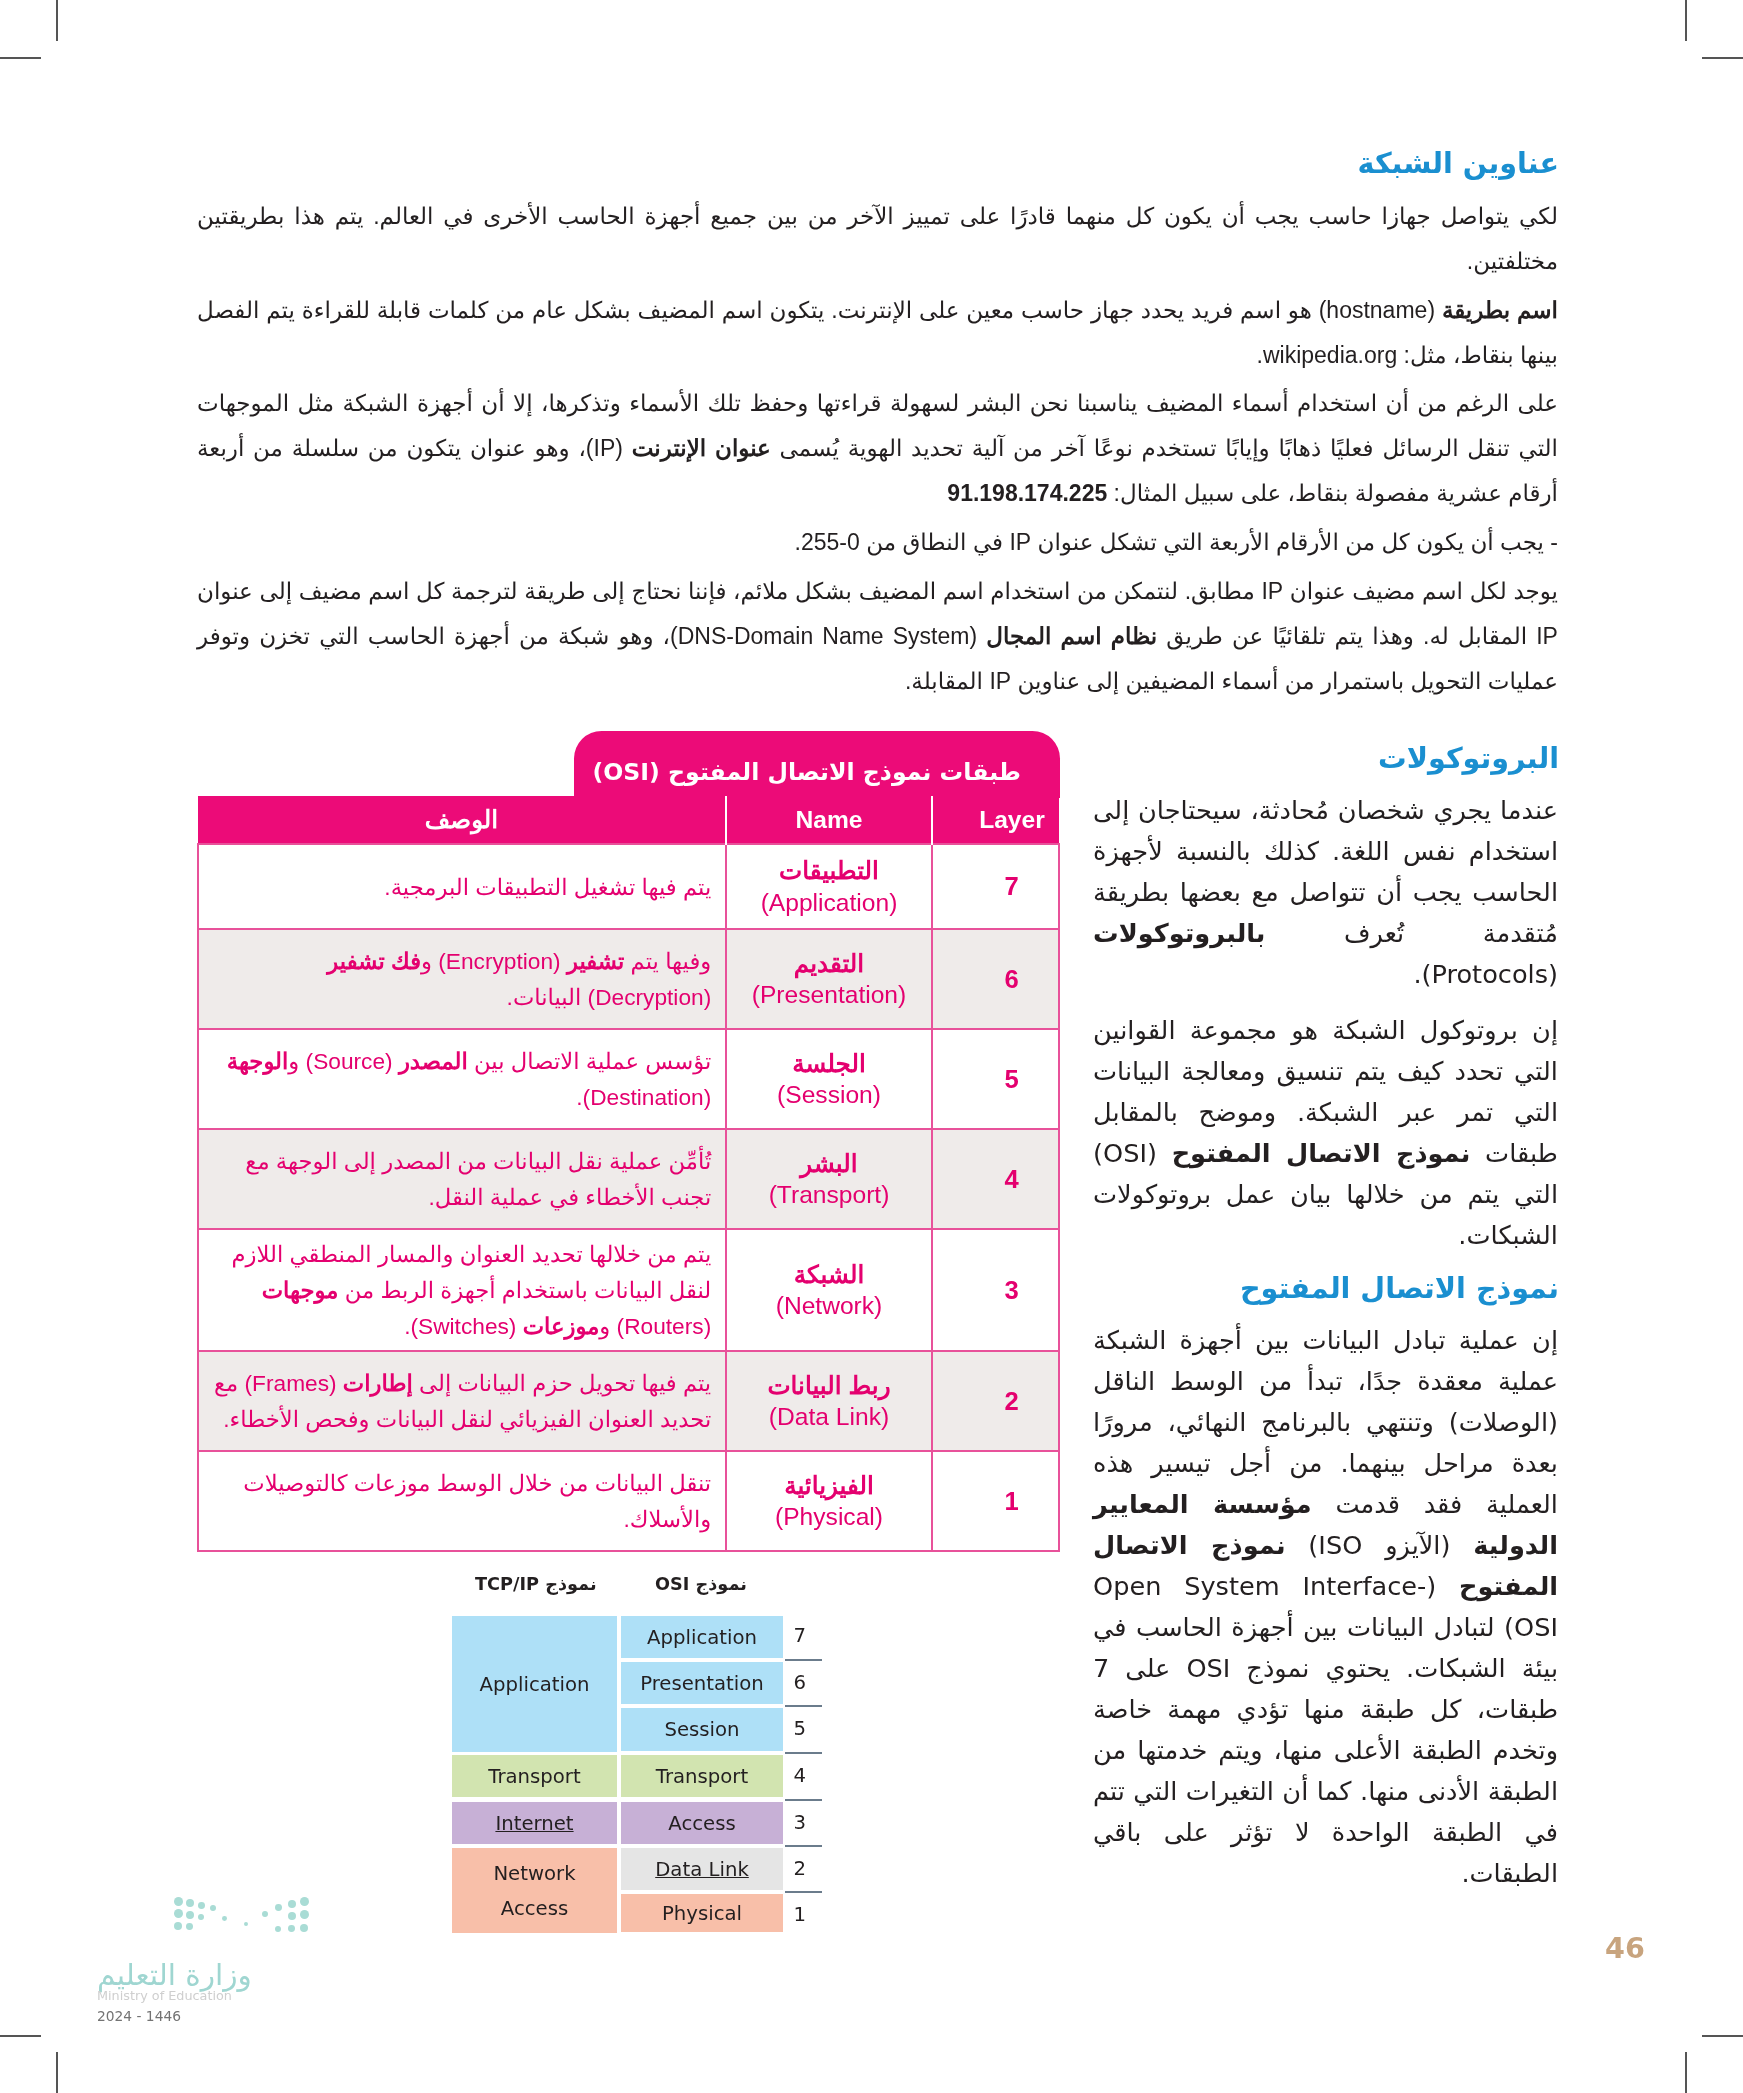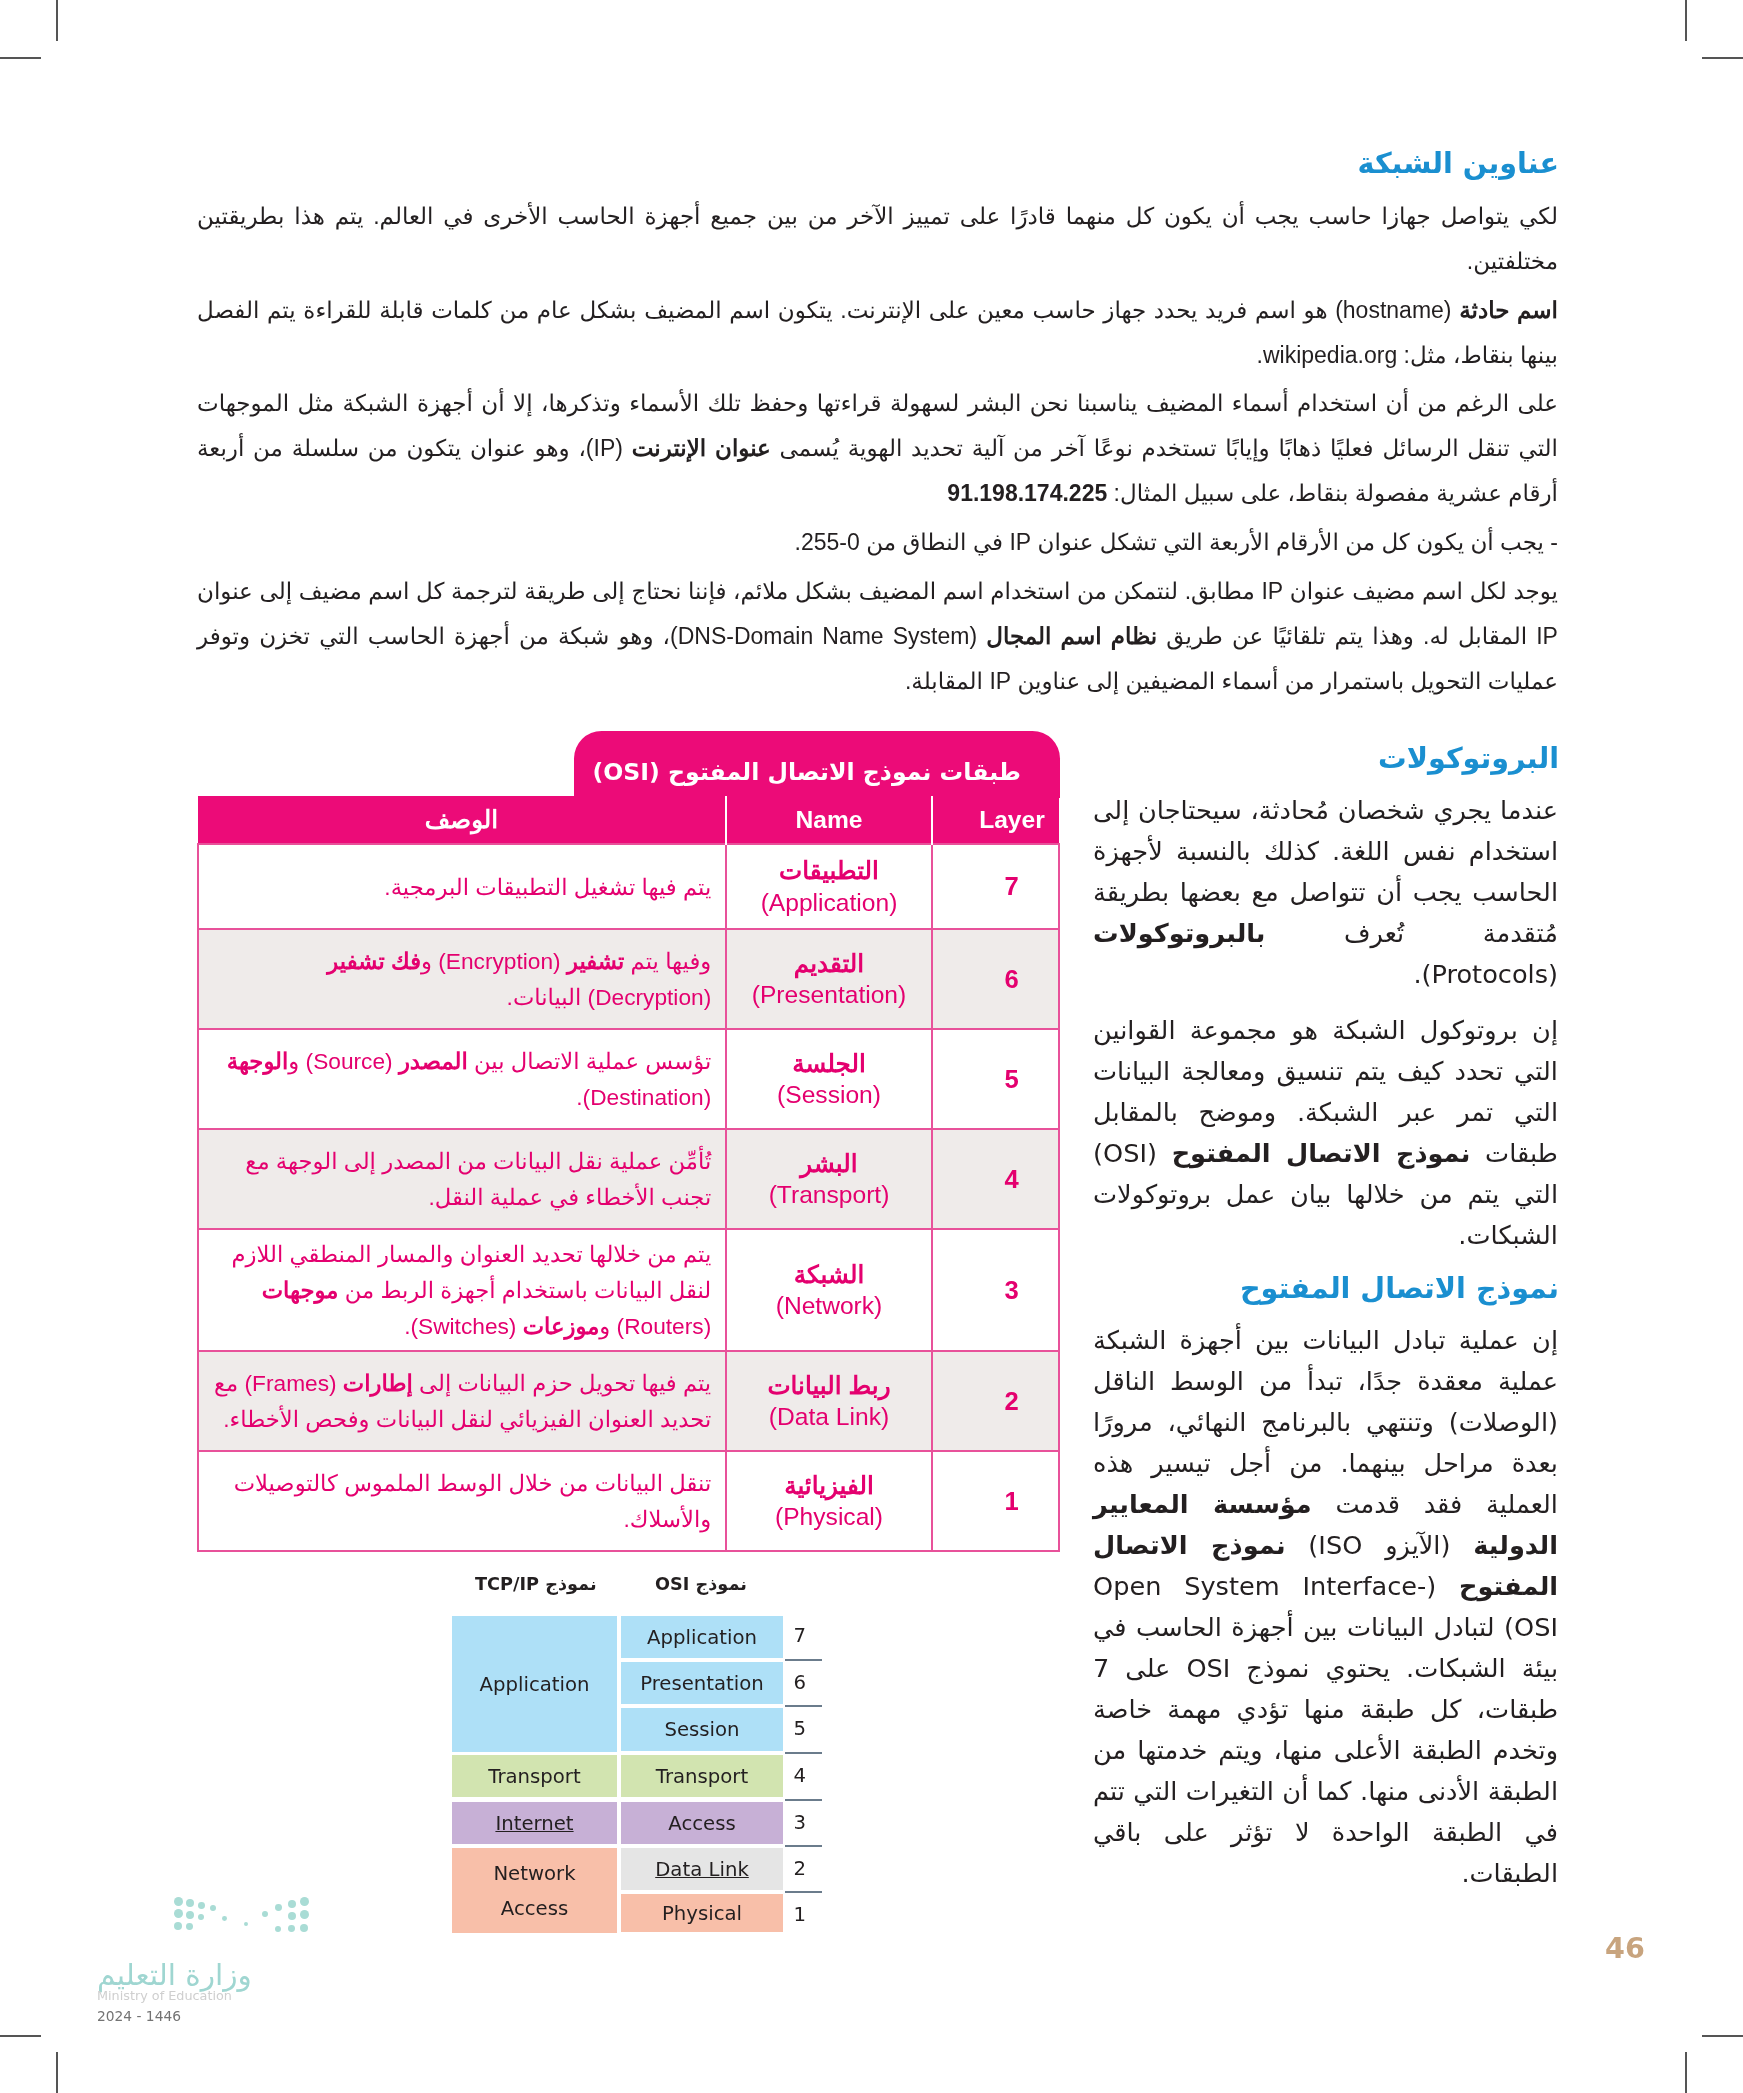--- a/index.html
+++ b/index.html
@@ -57,21 +57,21 @@
 <div class="crop" style="left:0;top:2035px;width:41px;height:2px;"></div>
 <div class="crop" style="left:56px;top:2052px;width:2px;height:41px;"></div>
 <div class="crop" style="left:1702px;top:2035px;width:41px;height:2px;"></div>
 <div class="crop" style="left:1685px;top:2052px;width:2px;height:41px;"></div>
 
 <div class="heading" style="right:185px;top:146px;">عناوين الشبكة</div>
 
 <div class="para" style="left:197px;width:1361px;top:194px;">لكي يتواصل جهازا حاسب يجب أن يكون كل منهما قادرًا على تمييز الآخر من بين جميع أجهزة الحاسب الأخرى في العالم. يتم هذا بطريقتين مختلفتين.</div>
 
 <div class="para" style="left:197px;width:1361px;top:288px;">
-  <b>اسم حادثة</b><span> (hostname) هو اسم فريد يحدد جهاز حاسب معين على الإنترنت. يتكون اسم المضيف بشكل عام من كلمات قابلة للقراءة يتم الفصل بينها بنقاط، مثل: wikipedia.org.</span>
+  <b>اسم بطريقة</b><span> (hostname) هو اسم فريد يحدد جهاز حاسب معين على الإنترنت. يتكون اسم المضيف بشكل عام من كلمات قابلة للقراءة يتم الفصل بينها بنقاط، مثل: wikipedia.org.</span>
 </div>
 
 <div class="para" style="left:197px;width:1361px;top:381px;">
   <span>على الرغم من أن استخدام أسماء المضيف يناسبنا نحن البشر لسهولة قراءتها وحفظ تلك الأسماء وتذكرها، إلا أن أجهزة الشبكة مثل الموجهات التي تنقل الرسائل فعليًا ذهابًا وإيابًا تستخدم نوعًا آخر من آلية تحديد الهوية يُسمى </span><b>عنوان الإنترنت</b><span> (IP)، وهو عنوان يتكون من سلسلة من أربعة أرقام عشرية مفصولة بنقاط، على سبيل المثال: </span><b class="ltr">91.198.174.225</b>
 </div>
 
 <div class="para" style="left:197px;width:1361px;top:520px;">- يجب أن يكون كل من الأرقام الأربعة التي تشكل عنوان IP في النطاق من 0-255.</div>
 
 <div class="para" style="left:197px;width:1361px;top:569px;">
   <span>يوجد لكل اسم مضيف عنوان IP مطابق. لنتمكن من استخدام اسم المضيف بشكل ملائم، فإننا نحتاج إلى طريقة لترجمة كل اسم مضيف إلى عنوان IP المقابل له. وهذا يتم تلقائيًا عن طريق </span><b>نظام اسم المجال</b><span> (DNS-Domain Name System)، وهو شبكة من أجهزة الحاسب التي تخزن وتوفر عمليات التحويل باستمرار من أسماء المضيفين إلى عناوين IP المقابلة.</span>
@@ -129,21 +129,21 @@
       <td class="c-desc"><span>يتم من خلالها تحديد العنوان والمسار المنطقي اللازم لنقل البيانات باستخدام أجهزة الربط من </span><b>موجهات</b><span> (Routers) و</span><b>موزعات</b><span> (Switches).</span></td>
     </tr>
     <tr class="shade" style="height:100px;">
       <td class="c-layer">2</td>
       <td class="c-name"><span class="ar">ربط البيانات</span><span>(Data Link)</span></td>
       <td class="c-desc"><span>يتم فيها تحويل حزم البيانات إلى </span><b>إطارات</b><span> (Frames) مع تحديد العنوان الفيزيائي لنقل البيانات وفحص الأخطاء.</span></td>
     </tr>
     <tr style="height:100px;">
       <td class="c-layer">1</td>
       <td class="c-name"><span class="ar">الفيزيائية</span><span>(Physical)</span></td>
-      <td class="c-desc">تنقل البيانات من خلال الوسط الملموس كالتوصيلات والأسلاك.</td>
+      <td class="c-desc">تنقل البيانات من خلال الوسط موزعات كالتوصيلات والأسلاك.</td>
     </tr>
   </tbody>
 </table>
 
 <div class="cmp-head" style="left:655px;top:1574px;">نموذج OSI</div>
 <div class="cmp-head" style="left:475px;top:1574px;">نموذج TCP/IP</div>
 
 <div class="cell" style="left:452px;top:1616px;width:165px;height:136px;background:#aee0f7;">Application</div>
 <div class="cell" style="left:452px;top:1755px;width:165px;height:42px;background:#d2e4b0;">Transport</div>
 <div class="cell" style="left:452px;top:1802px;width:165px;height:42px;background:#c7b0d6;text-decoration:underline;">Internet</div>

